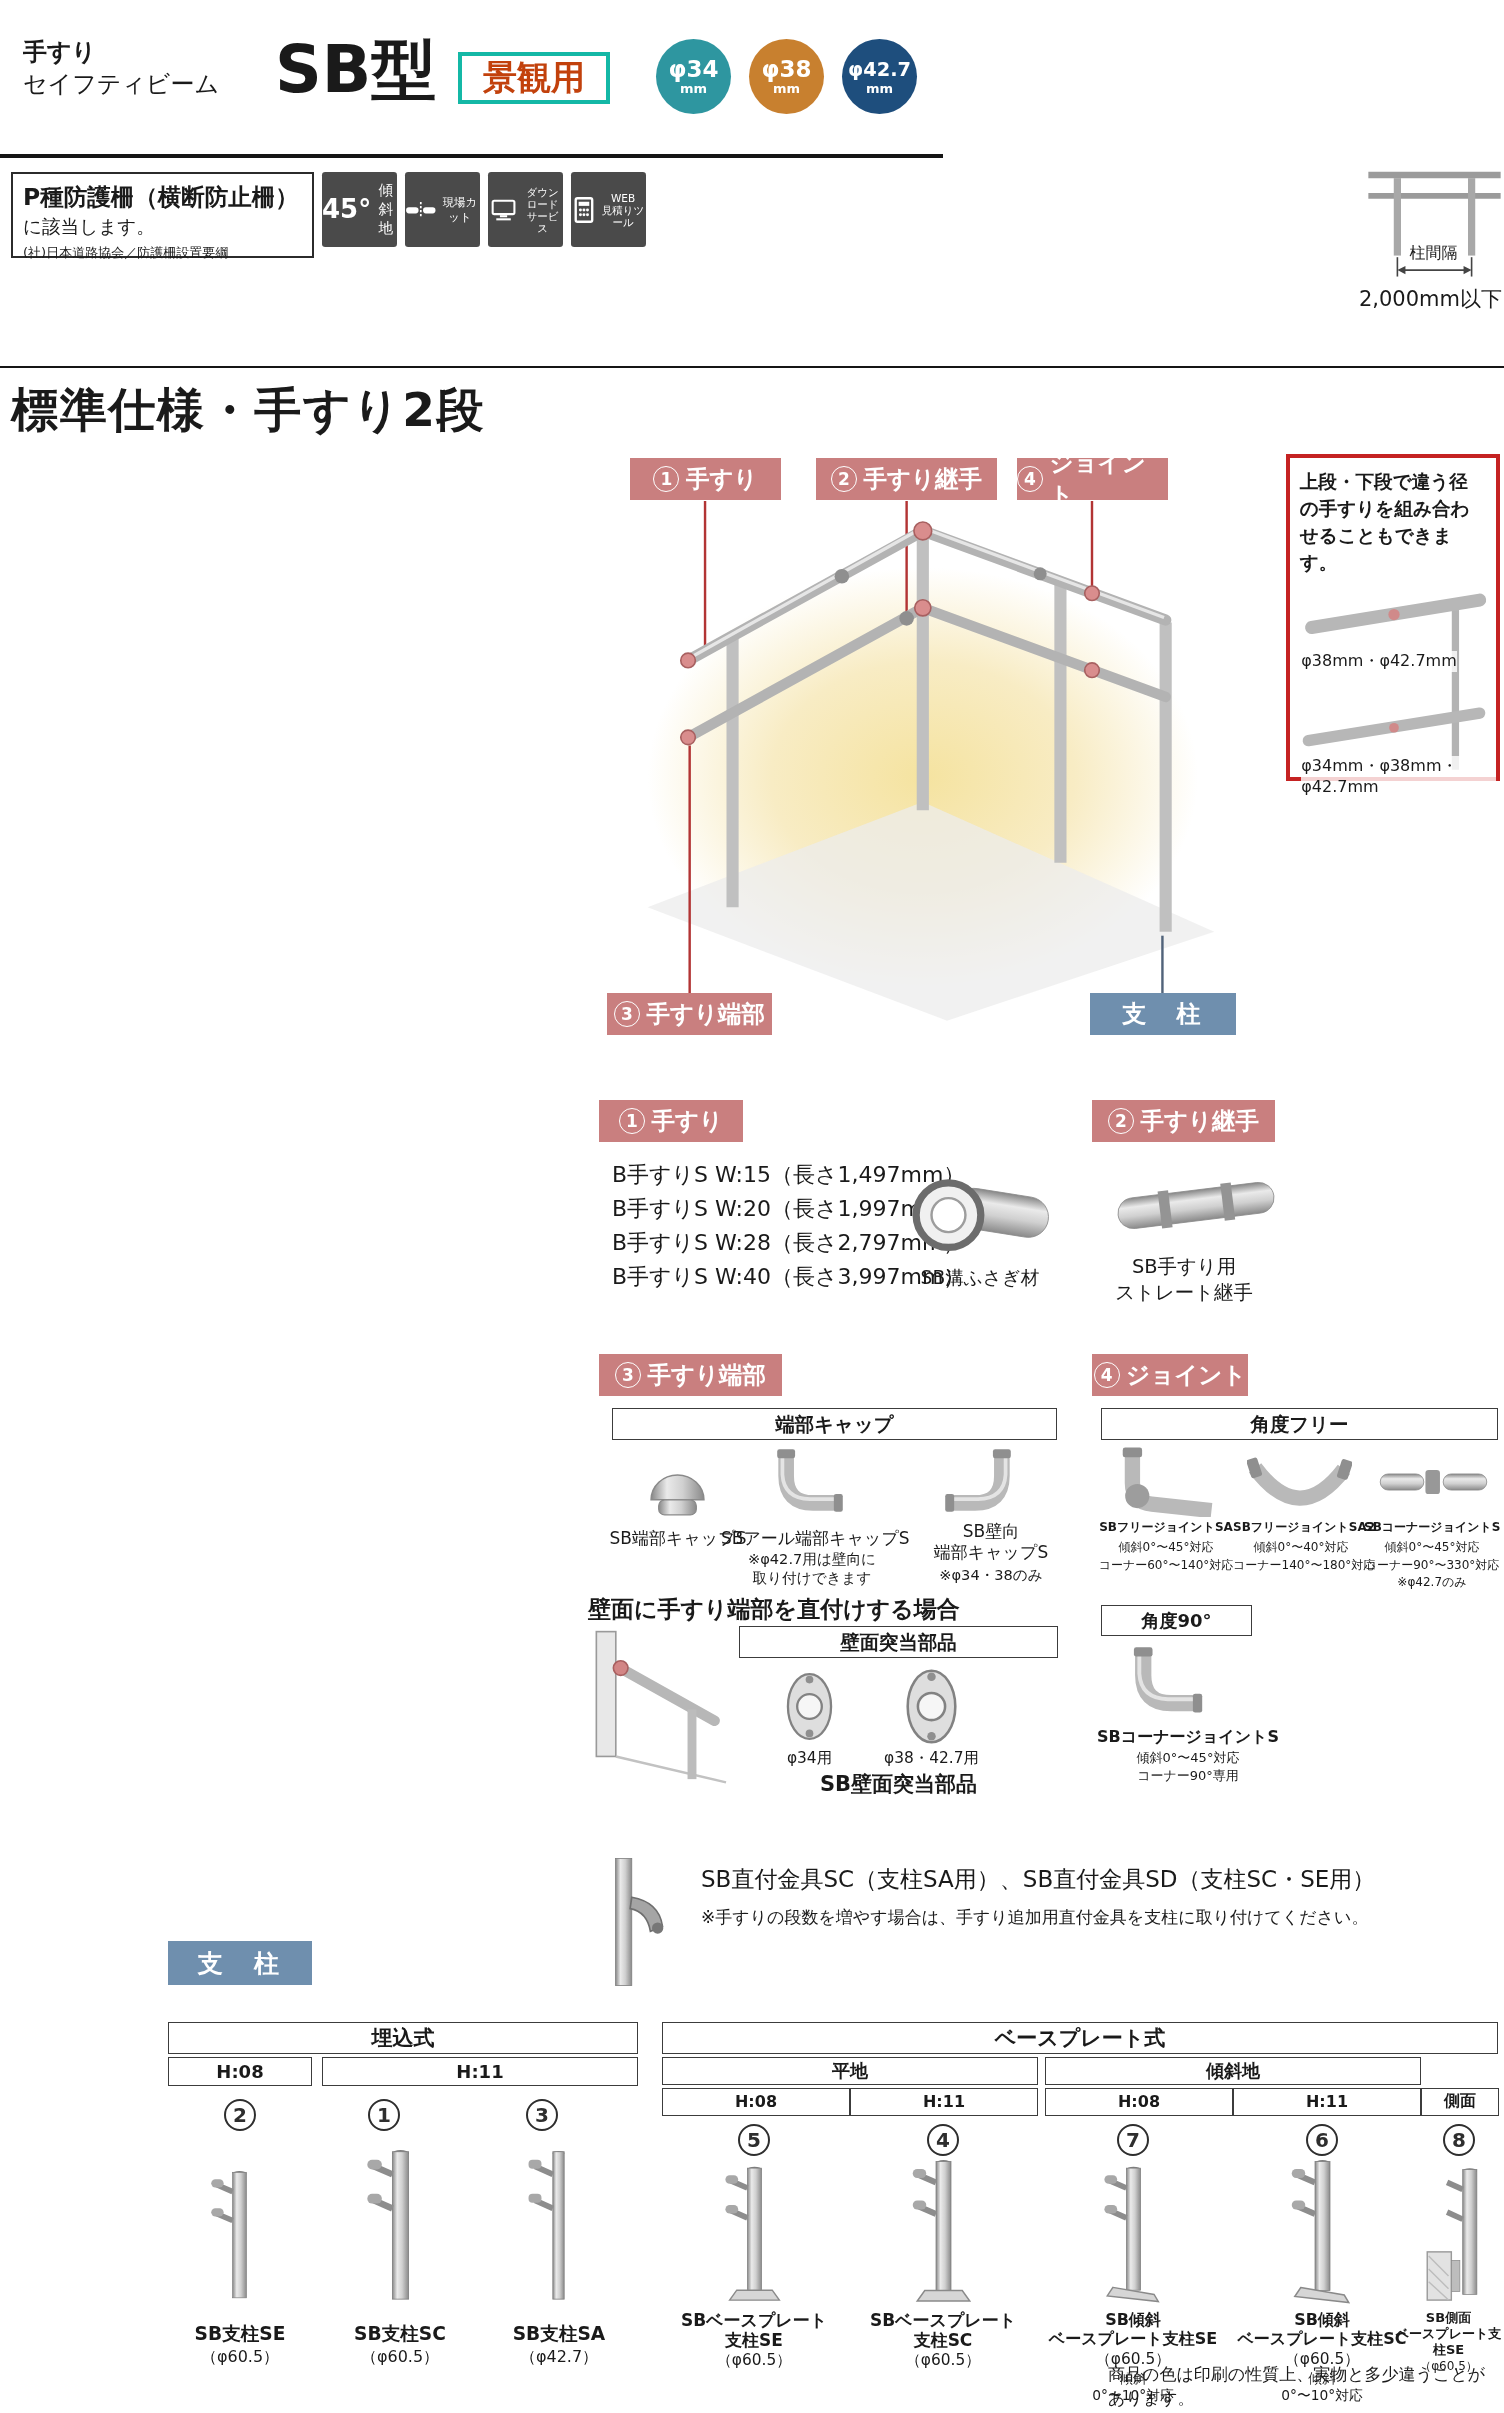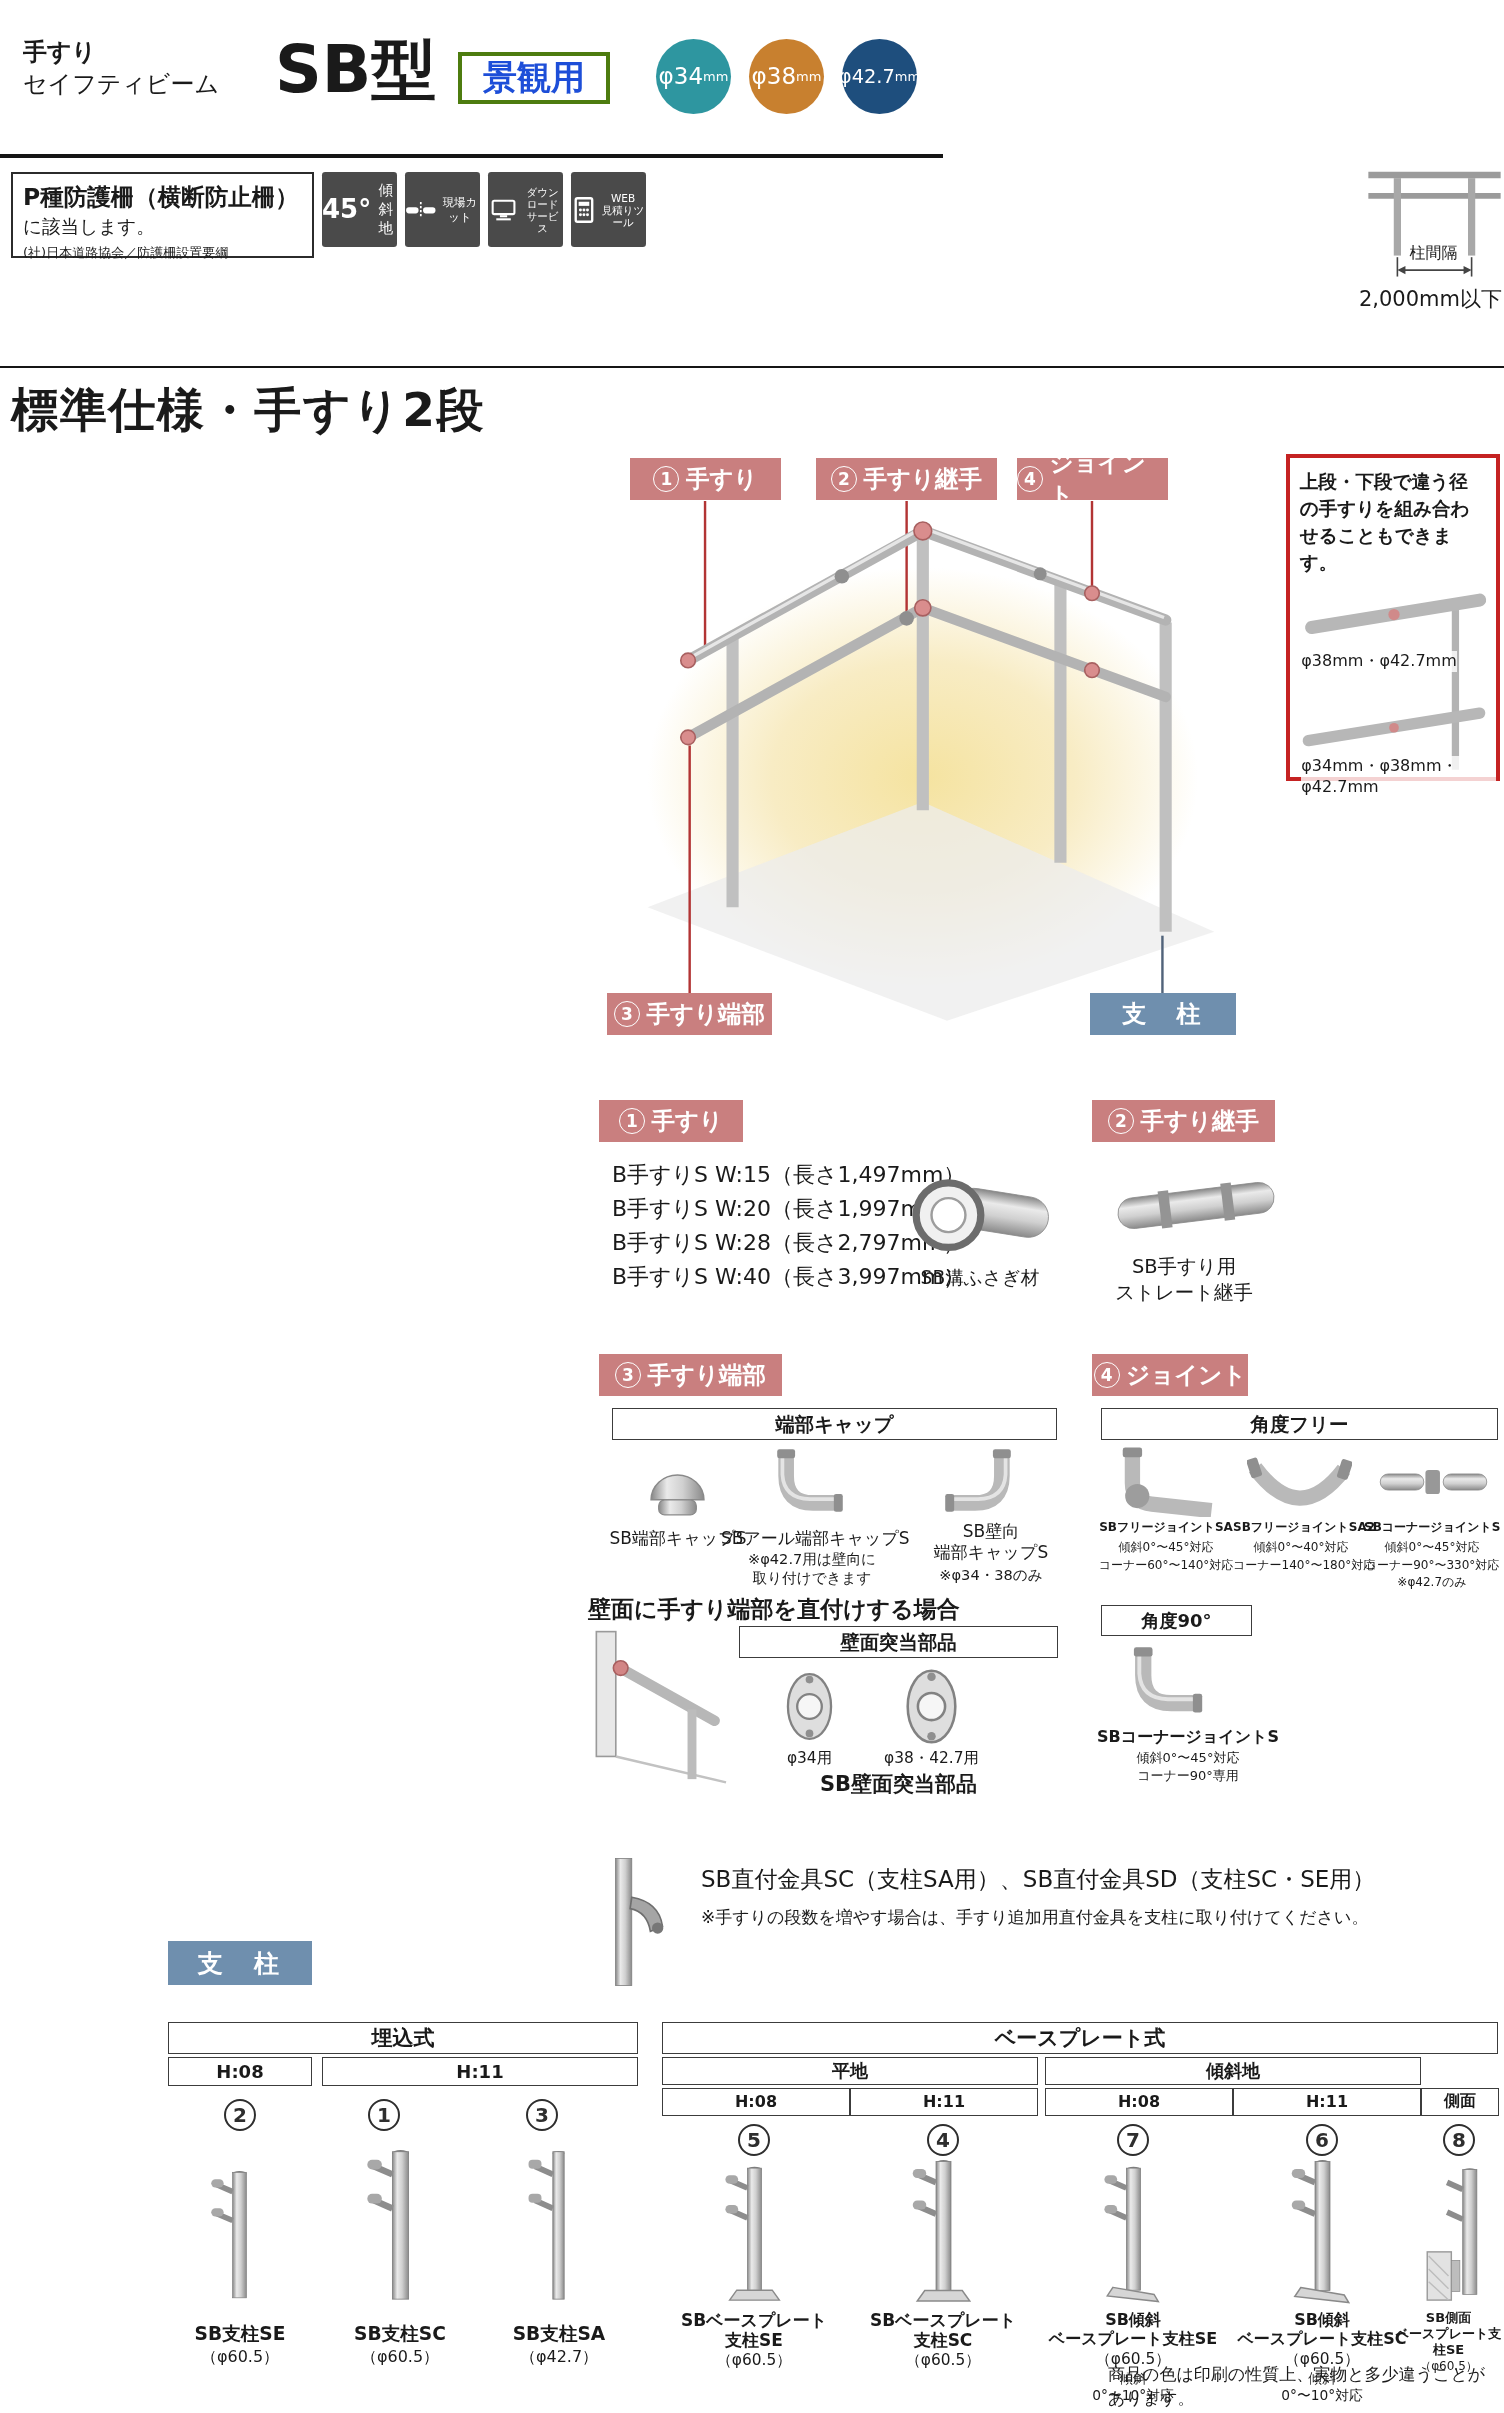--- a/index.html
+++ b/index.html
@@ -2,23 +2,23 @@
 <html style="font-size:13px"><head>
 <meta charset="utf-8">
 <style>
   *{margin:0;padding:0;box-sizing:border-box}
   body{background:#fff}
   .page{position:relative;width:1505px;height:2413px;background:#fff;overflow:hidden;
         font-family:"DejaVu Sans","Liberation Sans",sans-serif;color:#1a1a1a}
   .abs{position:absolute}
   .pre{white-space:pre-line}
   .hline{position:absolute;background:#151515}
-  .use-badge{border:4px solid #4d7c0f;color:#1d4ed8;font-weight:bold;font-size:34px;padding:3.2px 21px;line-height:1.1}
-  .dia-circle{width:75px;height:75px;border-radius:50%;color:#fff;display:flex;
-              align-items:center;justify-content:center;font-weight:normal}
+  .use-badge{border:4px solid #14b8a6;color:#c2410c;font-weight:bold;font-size:34px;padding:3.2px 21px;line-height:1.1}
+  .dia-circle{width:75px;height:75px;border-radius:50%;color:#fff;display:flex;flex-direction:column;
+              align-items:center;justify-content:center;font-weight:bold}
   .dia-size{font-size:23px;line-height:25px}
   .dia-unit{font-size:13px;line-height:13.8px}
   .fbadge{width:75px;height:75px;background:#4a4a4a;color:#fff;display:flex;flex-direction:row;
           align-items:center;justify-content:center;gap:3.2px;border-radius:3.2px;text-align:center}
   .pinkbadge{position:absolute;background:#c97f7f;color:#fff;font-weight:bold;font-size:23.5px;
              display:flex;align-items:center;justify-content:center;gap:6.5px}
   .bluebadge{position:absolute;background:#6f8fae;color:#fff;font-weight:bold;
              display:flex;align-items:center;justify-content:center;letter-spacing:3.2px}
   .cnum-w{width:26px;height:26px;border:1.6px solid #fff;border-radius:50%;font-size:17px;flex:none;
           display:inline-flex;align-items:center;justify-content:center}

